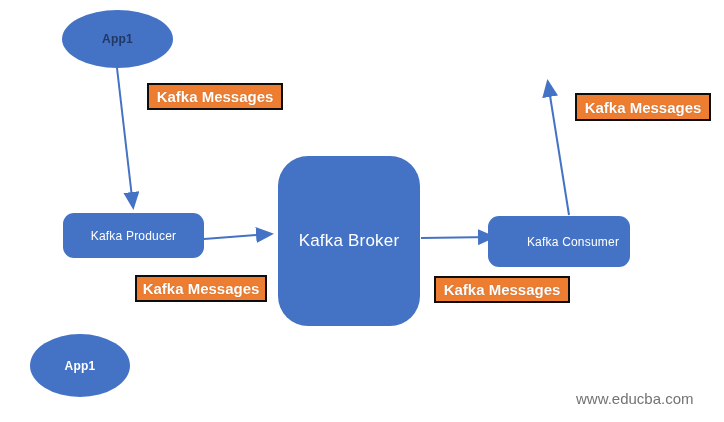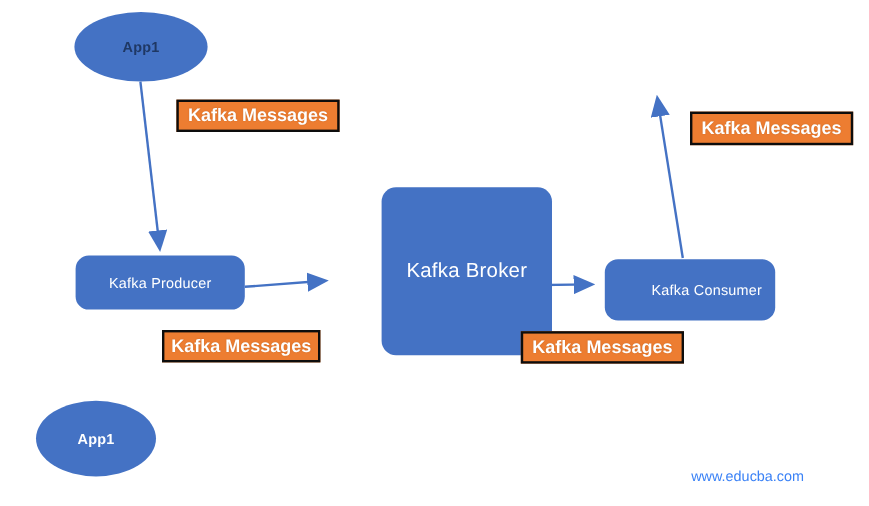--- a/index.html
+++ b/index.html
@@ -35,23 +35,23 @@
   .rounded { border-radius: 11px; }
 
   .node .label { color: #ffffff; font-size: 12px; letter-spacing: 0.2px; }
 
   .app-label-dark { color: #1F3864 !important; font-weight: bold; font-size: 17px; }
   .app-label-light { color: #ffffff !important; font-weight: bold; font-size: 17px; }
 
   .node-app1-top   { left: 62px;  top: 10px;  width: 111px; height: 58px; }
   .node-app2       { left: 492px; top: 15px;  width: 113px; height: 62px; }
   .node-producer   { left: 63px;  top: 213px; width: 141px; height: 45px; }
-  .node-broker     { left: 278px; top: 156px; width: 142px; height: 140px; border-radius: 12px; margin-left: 40px; }
+  .node-broker     { left: 278px; top: 156px; width: 142px; height: 170px; border-radius: 30px; }
   .node-broker .label { font-size: 17px; }
-  .node-consumer   { left: 504px; top: 216px; width: 142px; height: 51px; padding-left: 28px; }
+  .node-consumer   { left: 488px; top: 216px; width: 142px; height: 51px; padding-left: 28px; }
   .node-app1-bottom{ left: 30px;  top: 334px; width: 100px; height: 63px; }
 
   .msg-label {
     position: absolute;
     display: flex;
     align-items: center;
     justify-content: center;
     background: #ED7D31;
     border: 2px solid #0d0d0d;
     color: #ffffff;
@@ -61,22 +61,22 @@
   }
   .msg-1 { left: 147px; top: 83px;  width: 136px; height: 27px; }
   .msg-2 { left: 135px; top: 275px; width: 132px; height: 27px; }
   .msg-3 { left: 434px; top: 276px; width: 136px; height: 27px; }
   .msg-4 { left: 575px; top: 93px;  width: 136px; height: 28px; }
 
   .watermark {
     position: absolute;
     left: 576px;
     top: 390px;
-    font-size: 12px;
-    color: #3b82f6;
+    font-size: 15px;
+    color: #737373;
   }
 </style>
 </head>
 <body>
 
 <div class="canvas">
 
   <svg class="arrow-layer" width="724" height="422" viewBox="0 0 724 422" xmlns="http://www.w3.org/2000/svg">
     <defs>
       <marker id="arrowhead" markerWidth="9" markerHeight="8" refX="7" refY="4" orient="auto">

